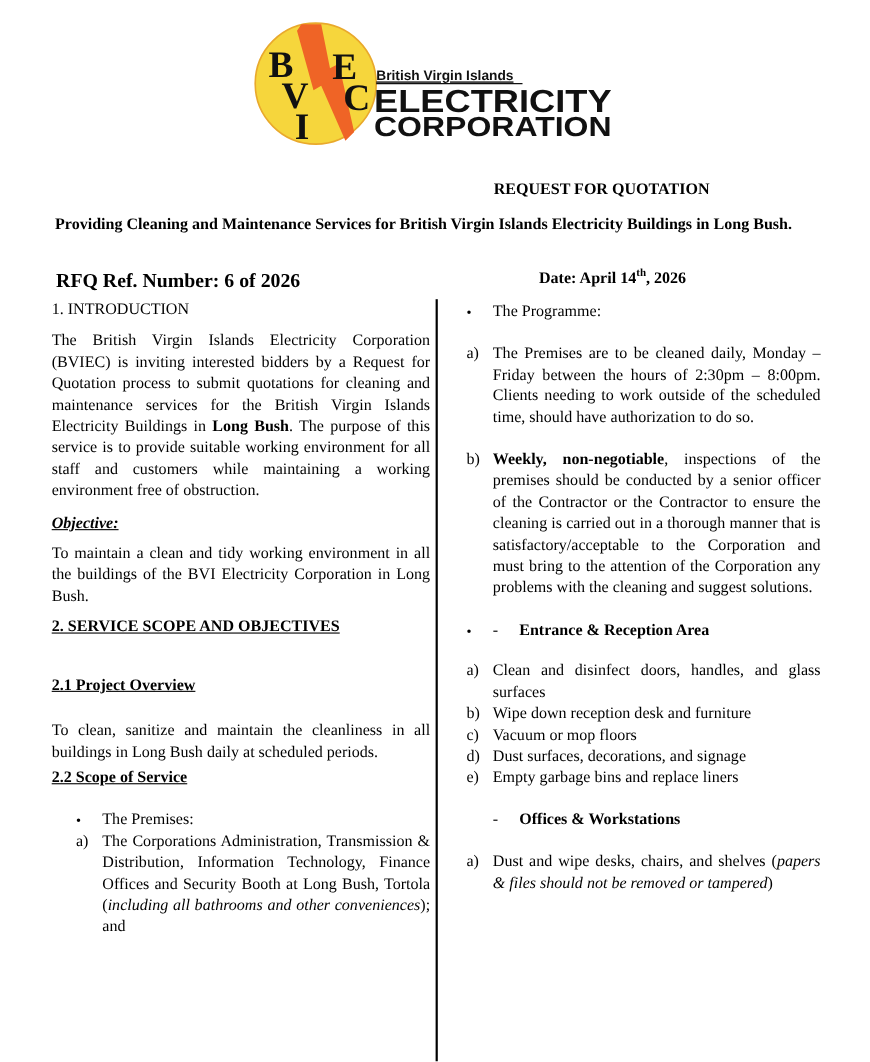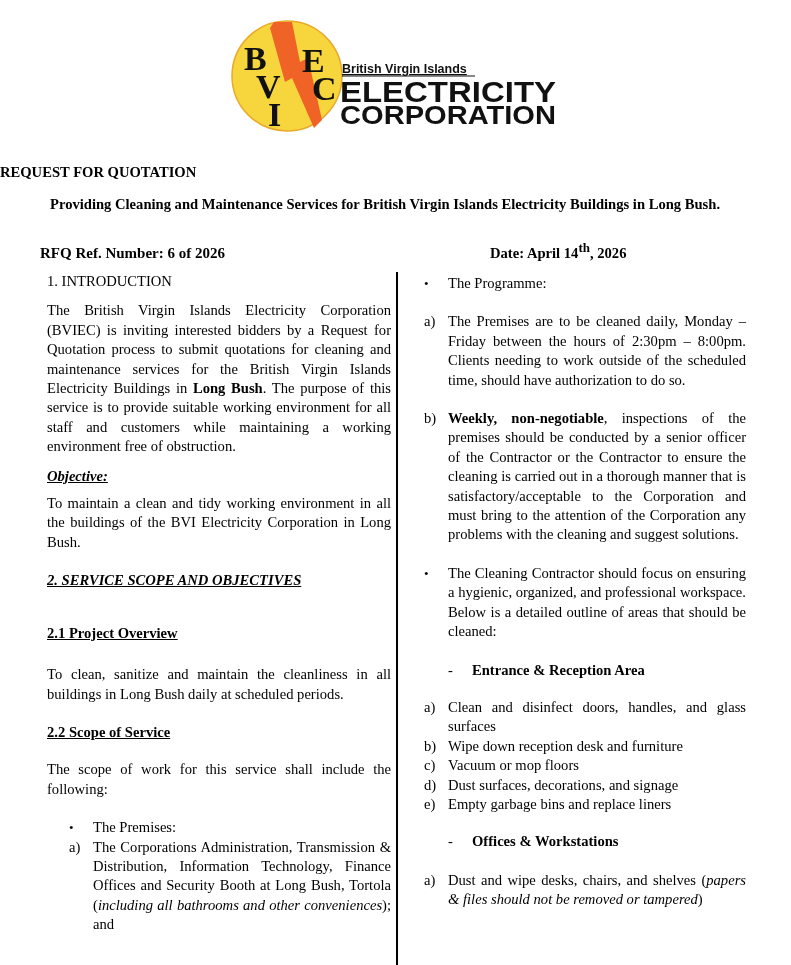--- a/index.html
+++ b/index.html
@@ -2,25 +2,25 @@
 <html><head>
   <meta charset="utf-8">
   <style>
     * { box-sizing: border-box; margin: 0; padding: 0; }
     html, body { width: 791px; height: 965px; background: #ffffff; overflow: hidden; }
     body { font-family: "Liberation Serif", "DejaVu Serif", serif; color: #000; font-size: 14.6px; position: relative; }
 
     .logo { position: absolute; left: 230px; top: 20px; width: 340px; height: 112px; }
     .logo svg { display: block; }
 
-    .title { position: absolute; left: 0; width: 645px; top: 164px; text-align: left; font-weight: bold; font-size: 14.6px; }
+    .title { position: absolute; left: 0; width: 645px; top: 164px; text-align: right; font-weight: bold; font-size: 14.6px; }
     .subtitle { position: absolute; left: 50px; width: 690px; top: 195px; text-align: left; font-weight: bold; font-size: 14.6px; line-height: 19px; }
-    .ref { position: absolute; left: 40px; top: 245px; font-weight: bold; font-size: 15px; }
+    .ref { position: absolute; left: 51px; top: 245px; font-weight: bold; font-size: 18px; }
     .date { position: absolute; left: 490px; top: 245px; font-weight: bold; font-size: 14.6px; }
-    .date sup { font-size: 13px; vertical-align: super; line-height: 0; }
+    .date sup { font-size: 10px; vertical-align: super; line-height: 0; }
 
     .divider { position: absolute; left: 396px; top: 272px; width: 2px; height: 693px; background: #000; }
 
     .col { position: absolute; font-size: 14.6px; line-height: 19.4px; }
     .left { left: 47px; width: 344px; top: 272px; }
     .right { left: 424px; width: 322px; top: 274px; }
 
     .just { text-align: justify; }
     .heading { font-weight: bold; text-decoration: underline; }
     .blk { display: block; }
@@ -61,41 +61,40 @@
 
 <div class="divider"></div>
 
 <div class="col left">
   <div>1. INTRODUCTION</div>
   <div class="just" style="margin-top:10px;"><span>The British Virgin Islands Electricity Corporation (BVIEC) is inviting interested bidders by a Request for Quotation process to submit quotations for cleaning and maintenance services for the British Virgin Islands Electricity Buildings in </span><b>Long Bush</b><span>. The purpose of this service is to provide suitable working environment for all staff and customers while maintaining a working environment free of obstruction.</span></div>
 
   <div class="heading" style="margin-top:10px;display:inline-block;font-style:italic;">Objective:</div>
   <div class="just" style="margin-top:8px;">To maintain a clean and tidy working environment in all the buildings of the BVI Electricity Corporation in Long Bush.</div>
 
-  <div class="heading" style="margin-top:19px;display:inline-block;font-style:italic;">2. SERVICE SCOPE AND OBJECTIVES</div>
+  <div class="heading" style="margin-top:9px;display:inline-block;">2. SERVICE SCOPE AND OBJECTIVES</div>
   <div class="heading blk" style="margin-top:33px;display:inline-block;">2.1 Project Overview</div>
   <div class="just" style="margin-top:22px;">To clean, sanitize and maintain the cleanliness in all buildings in Long Bush daily at scheduled periods.</div>
 
-  <div class="heading" style="margin-top:19px;display:inline-block;">2.2 Scope of Service</div>
-  <div class="just" style="margin-top:18px;">The scope of work for this service shall include the following:</div>
+  <div class="heading" style="margin-top:4px;display:inline-block;">2.2 Scope of Service</div>
 
   <div style="margin-top:19px;padding-left:22px;">
     <div class="li bul"><span class="mk">•</span><span>The Premises:</span></div>
     <div class="li"><span class="mk">a)</span><span>The Corporations Administration, Transmission &amp; Distribution, Information Technology, Finance Offices and Security Booth at Long Bush, Tortola (</span><i>including all bathrooms and other conveniences</i><span>); and</span></div>
   </div>
 </div>
 
 <div class="col right">
   <div class="li bul" style="margin-left:0;"><span class="mk">•</span><span>The Programme:</span></div>
 
   <div class="li" style="margin-top:19px;margin-left:0;"><span class="mk">a)</span><span>The Premises are to be cleaned daily, Monday – Friday between the hours of 2:30pm – 8:00pm. Clients needing to work outside of the scheduled time, should have authorization to do so.</span></div>
 
   <div class="li" style="margin-top:19px;"><span class="mk">b)</span><b>Weekly, non-negotiable</b><span>, inspections of the premises should be conducted by a senior officer of the Contractor or the Contractor to ensure the cleaning is carried out in a thorough manner that is satisfactory/acceptable to the Corporation and must bring to the attention of the Corporation any problems with the cleaning and suggest solutions.</span></div>
 
-  <div class="li bul" style="margin-top:19px;"><span class="mk">•</span><span>The Cleaning Contractor should focus on ensuring a hygienic, organized, and professional workspace. Below is a detailed outline of areas that should be cleaned:</span></div>
+  <div class="li bul" style="margin-top:19px;"><span class="mk">•</span></div>
 
   <div class="sub" style="margin-top:19px;margin-left:24px;"><span class="dash">-</span><span>Entrance &amp; Reception Area</span></div>
 
   <div style="margin-top:18px;">
     <div class="li"><span class="mk">a)</span><span>Clean and disinfect doors, handles, and glass surfaces</span></div>
     <div class="li"><span class="mk">b)</span><span>Wipe down reception desk and furniture</span></div>
     <div class="li"><span class="mk">c)</span><span>Vacuum or mop floors</span></div>
     <div class="li"><span class="mk">d)</span><span>Dust surfaces, decorations, and signage</span></div>
     <div class="li"><span class="mk">e)</span><span>Empty garbage bins and replace liners</span></div>
   </div>

